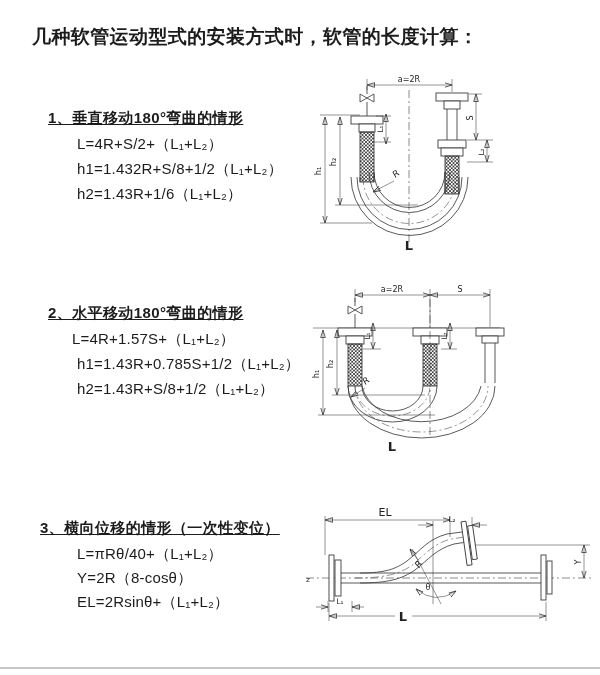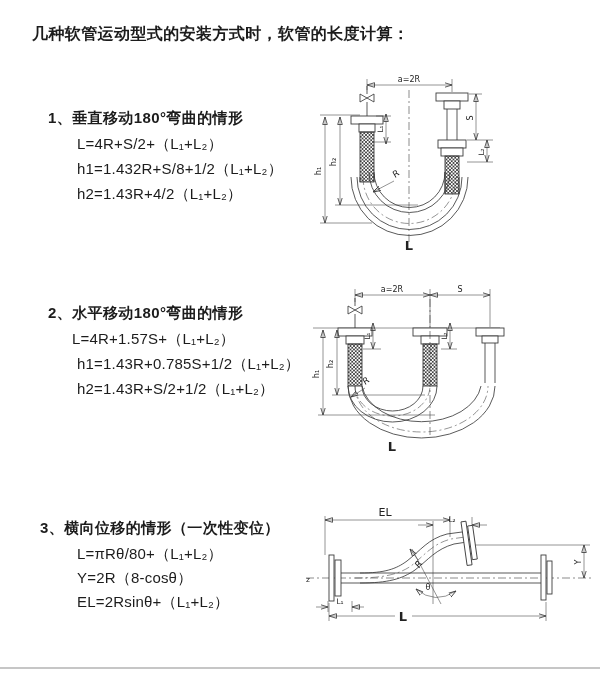--- a/index.html
+++ b/index.html
@@ -1,22 +1,22 @@
 <!DOCTYPE html>
 <html><head>
 <meta charset="utf-8">
 <style>
   html,body{margin:0;padding:0;}
   body{
     width:600px;height:675px;position:relative;background:#ffffff;
     font-family:"Liberation Sans", sans-serif;color:#1c1c1c;overflow:hidden;
   }
   .t{position:absolute;white-space:nowrap;}
-  .title{font-size:16px;font-weight:600;letter-spacing:.4px;}
-  .head{font-size:15px;font-weight:600;letter-spacing:.4px;}
+  .title{font-size:19px;font-weight:600;letter-spacing:.4px;}
+  .head{font-size:15px;font-weight:600;letter-spacing:.4px;text-decoration:underline;}
   .formula{font-size:15px;font-weight:500;letter-spacing:.2px;}
   .dwg{position:absolute;}
   .dwg line,.dwg path{stroke:#3c3c3c;stroke-width:.85;fill:none;stroke-linecap:butt;}
   .dwg rect{fill:#ffffff;stroke:#3c3c3c;stroke-width:.9;}
   .dwg rect.hh{fill:url(#hh);}
   .dwg .dim{stroke-width:.55;}
   .dwg .cl{stroke-dasharray:8 3 2 3;stroke-width:.55;}
   .dwg .cld{stroke-dasharray:8 3 2 3;stroke-width:.6;}
   .dwg text{fill:#222;font-family:"DejaVu Sans",sans-serif;font-size:8px;text-anchor:middle;}
   .dwg text.big{font-size:13px;font-weight:600;}
@@ -27,29 +27,29 @@
   .scan-edge-bottom{position:absolute;left:0;top:667px;width:600px;height:2px;background:#c6c6c6;}
 </style>
 </head>
 <body>
 
 <div class="t title" style="left:32px;top:24px">几种软管运动型式的安装方式时，软管的长度计算：</div>
 
 <div class="t head" style="left:48px;top:109px">1、垂直移动180°弯曲的情形</div>
 <div class="t formula" style="left:77px;top:135px">L=4R+S/2+（L₁+L₂）</div>
 <div class="t formula" style="left:77px;top:160px">h1=1.432R+S/8+1/2（L₁+L₂）</div>
-<div class="t formula" style="left:77px;top:185px">h2=1.43R+4/2（L₁+L₂）</div>
+<div class="t formula" style="left:77px;top:185px">h2=1.43R+1/6（L₁+L₂）</div>
 
 <div class="t head" style="left:48px;top:304px">2、水平移动180°弯曲的情形</div>
 <div class="t formula" style="left:72px;top:330px">L=4R+1.57S+（L₁+L₂）</div>
 <div class="t formula" style="left:77px;top:355px">h1=1.43R+0.785S+1/2（L₁+L₂）</div>
-<div class="t formula" style="left:77px;top:380px">h2=1.43R+S/2+1/2（L₁+L₂）</div>
+<div class="t formula" style="left:77px;top:380px">h2=1.43R+S/8+1/2（L₁+L₂）</div>
 
 <div class="t head" style="left:40px;top:519px">3、横向位移的情形（一次性变位）</div>
-<div class="t formula" style="left:77px;top:545px">L=πRθ/80+（L₁+L₂）</div>
+<div class="t formula" style="left:77px;top:545px">L=πRθ/40+（L₁+L₂）</div>
 <div class="t formula" style="left:77px;top:569px">Y=2R（8-cosθ）</div>
 <div class="t formula" style="left:77px;top:593px">EL=2Rsinθ+（L₁+L₂）</div>
 
 <svg class="dwg" style="left:310px;top:72px" width="290" height="190" viewBox="0 0 290 190">
   <defs>
     <marker id="ae" refX="7.5" refY="3" markerWidth="9" markerHeight="7" orient="auto" markerUnits="userSpaceOnUse">
       <path d="M0,0.7 L7.5,3 L0,5.3 Z"></path>
     </marker>
     <marker id="as" refX="7.5" refY="3" markerWidth="9" markerHeight="7" orient="auto-start-reverse" markerUnits="userSpaceOnUse">
       <path d="M0,0.7 L7.5,3 L0,5.3 Z"></path>

